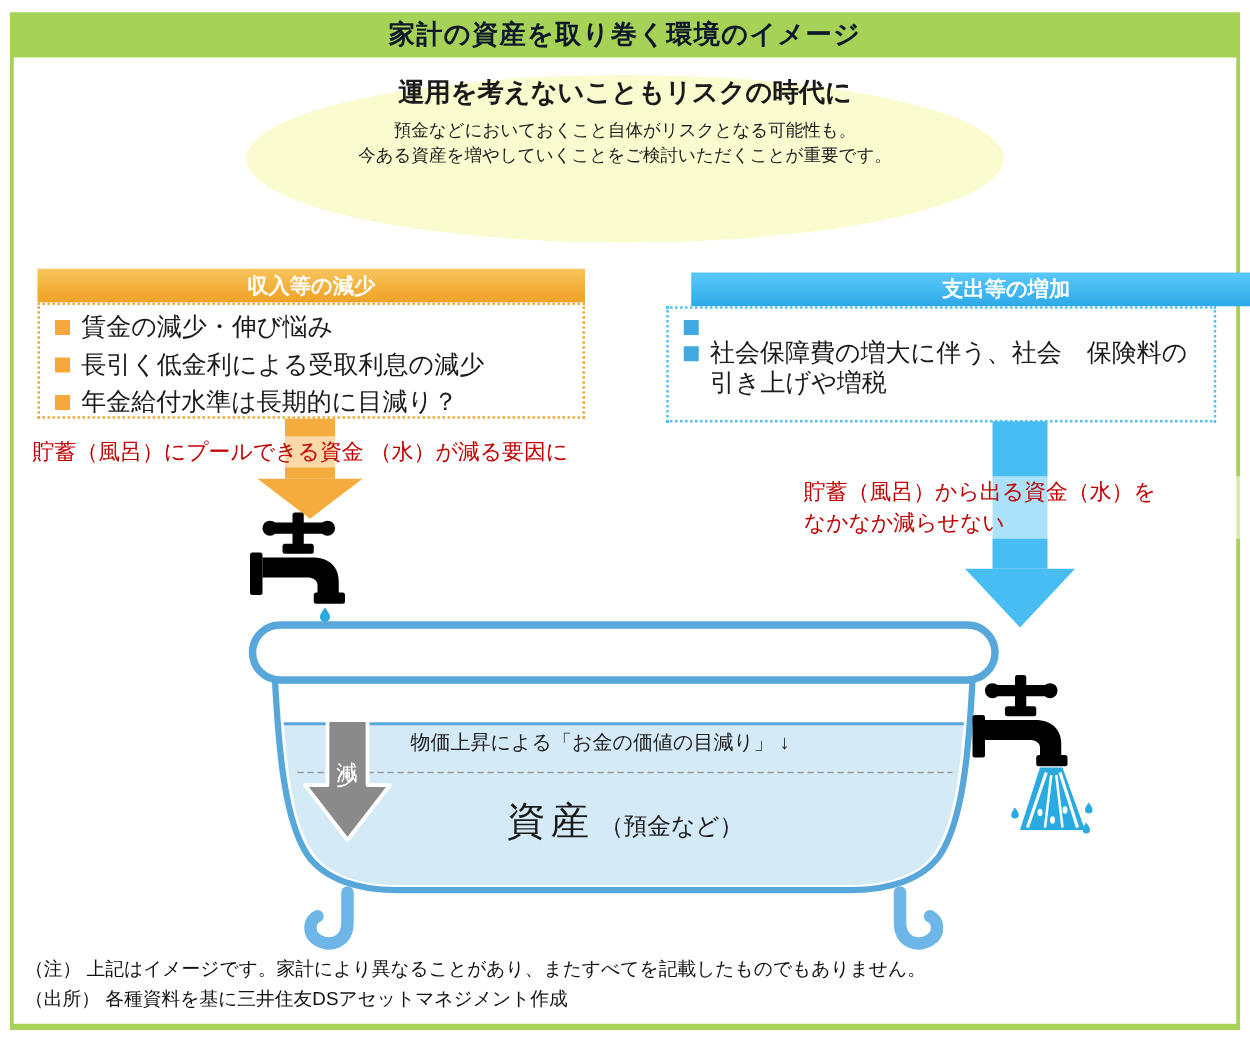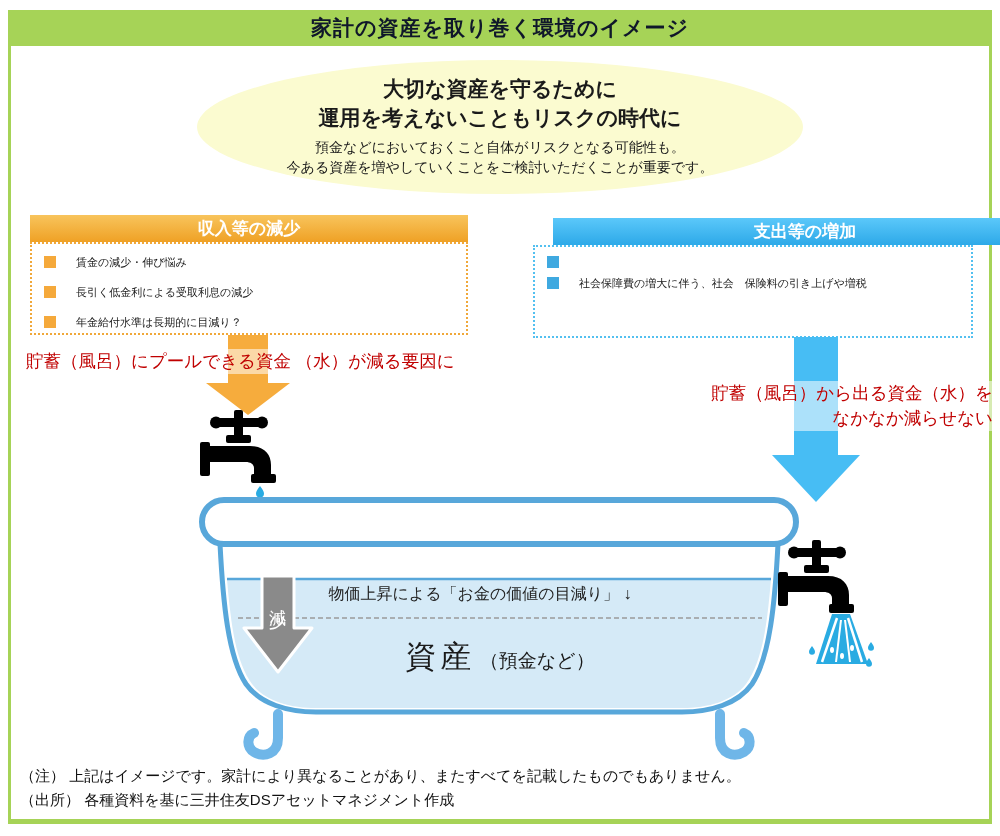--- a/index.html
+++ b/index.html
@@ -21,30 +21,30 @@
   .ellipse .s1{margin-top:5px;font-size:14px;line-height:20px;}
   .ellipse .s2{font-size:14px;line-height:20px;}
 
   
   .boxhdr{height:27px;color:#ffffff;font-size:17px;font-weight:bold;text-align:center;line-height:27px;}
   .hdr-orange{left:30px;top:215px;width:438px;background:linear-gradient(#f8c45c,#efa125);}
   .hdr-blue{left:533px;top:218px;width:504px;background:linear-gradient(#5bc8fa,#2da9e8);margin-left:20px;}
   .listbox{background:#ffffff;}
   .list-orange{left:30px;top:242px;width:434px;height:89px;border:2px dotted #f0a83a;}
   .list-blue{left:533px;top:245px;width:436px;height:89px;border:2px dotted #53c0f0;}
-  .li{display:flex;align-items:flex-start;gap:20px;font-size:11px;line-height:24px;padding:3px 8px 0 12px;}
+  .li{display:flex;align-items:flex-start;gap:9px;font-size:20px;line-height:24px;padding:3px 8px 0 12px;}
   .list-orange .li{padding-top:6px;}
   .sq{flex:0 0 12px;width:12px;height:12px;margin-top:6px;}
   .sq-o{background:#f5a93b;}
   .sq-b{background:#3fa9e0;}
 
   
   .redcap{color:#c00000;font-weight:normal;font-size:17.5px;background:rgba(255,255,255,0.55);}
   .cap-left{left:26px;top:349px;width:470px;line-height:25px;}
-  .cap-right{left:643px;top:381px;width:350px;text-align:right;line-height:25px;}
+  .cap-right{left:643px;top:381px;width:350px;text-align:left;line-height:25px;}
 
   
   .shaft{background:#f6ac3d;}
   .shaft-orange{left:228px;top:335px;width:40px;height:48px;}
   .head-orange{left:206px;top:383px;width:0;height:0;border-left:42px solid transparent;
     border-right:42px solid transparent;border-top:32px solid #f6ac3d;}
   .shaft-blue{left:794px;top:337px;width:44px;height:118px;background:#47bdf4;}
   .head-blue{left:772px;top:455px;width:0;height:0;border-left:44px solid transparent;
     border-right:44px solid transparent;border-top:47px solid #47bdf4;}
 
@@ -61,21 +61,20 @@
   .foot1{top:764px;}
   .foot2{top:788px;}
 </style>
 </head>
 <body>
 
 <div class="abs frame"></div>
 <div class="abs titlebar">家計の資産を取り巻く環境のイメージ</div>
 
 <div class="abs ellipse">
-  <div class="t1">大切な資産を守るために</div>
   <div class="t2">運用を考えないこともリスクの時代に</div>
   <div class="s1">預金などにおいておくこと自体がリスクとなる可能性も。</div>
   <div class="s2">今ある資産を増やしていくことをご検討いただくことが重要です。</div>
 </div>
 
 <div class="abs boxhdr hdr-orange">収入等の減少</div>
 <div class="abs listbox list-orange">
   <div class="li">
     <span class="sq sq-o"></span>
     <span>賃金の減少・伸び悩み</span>

